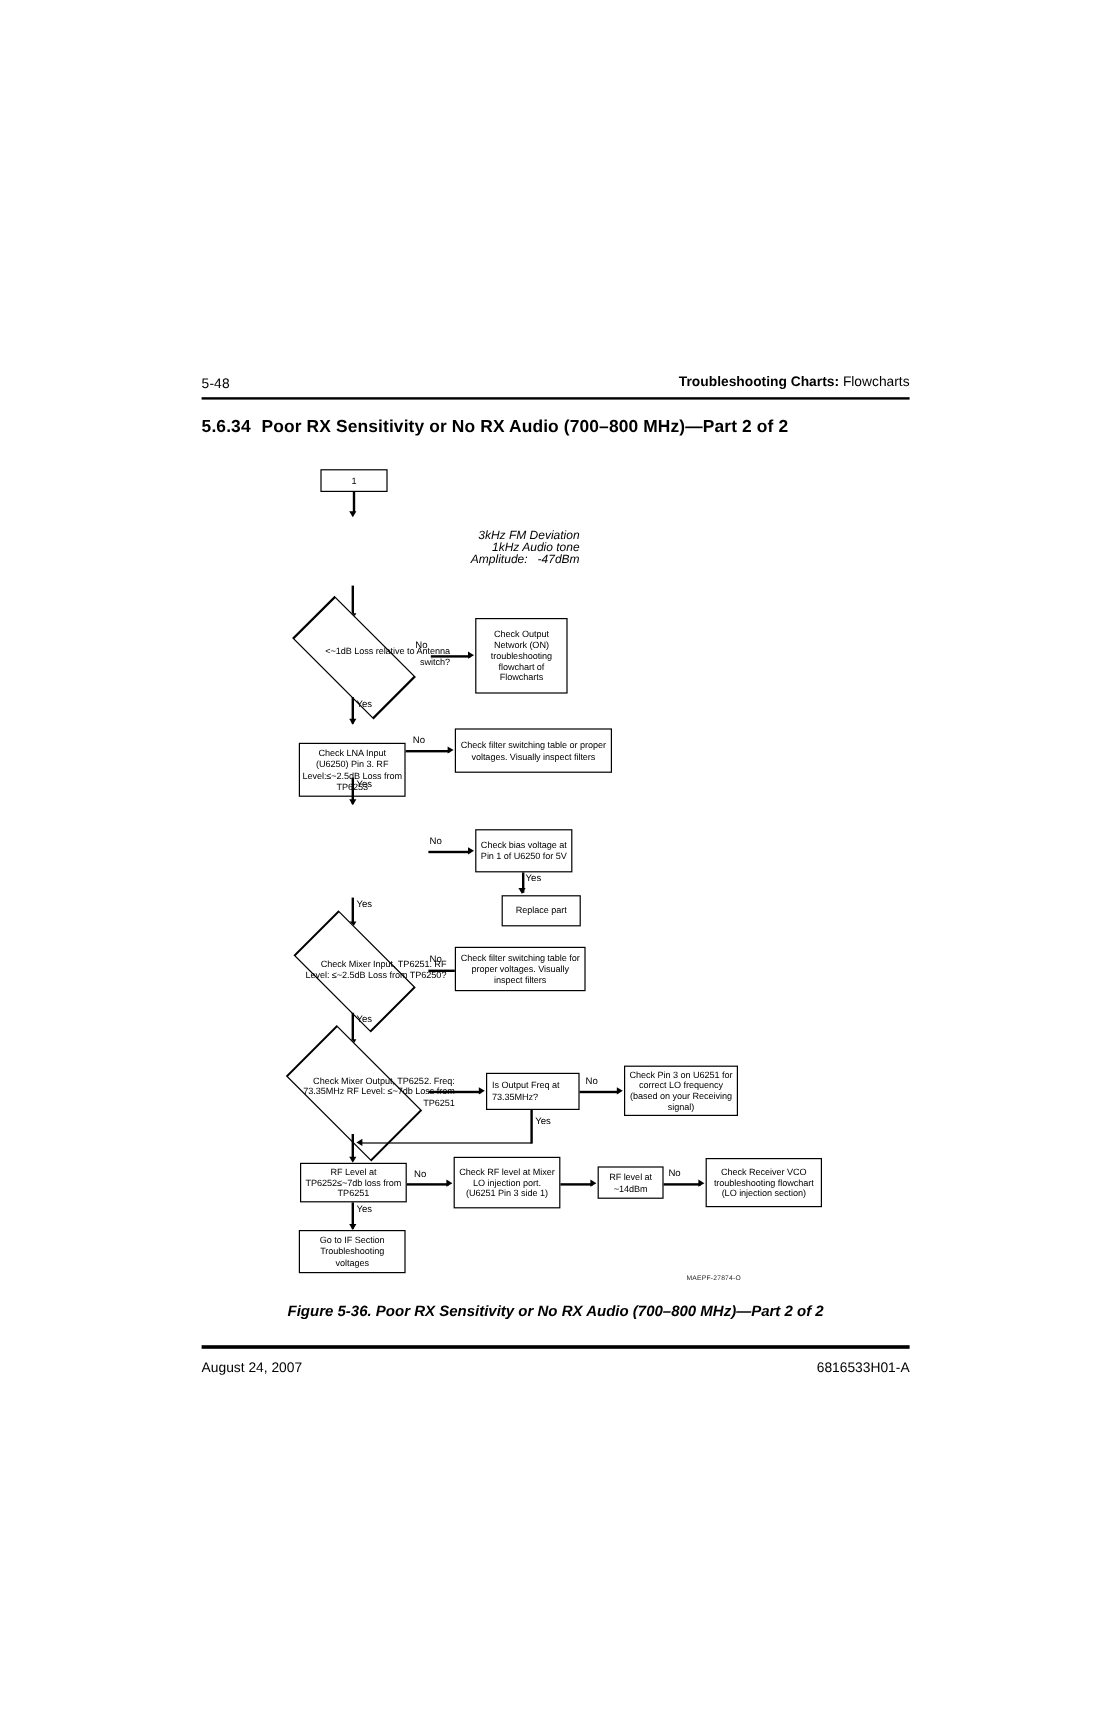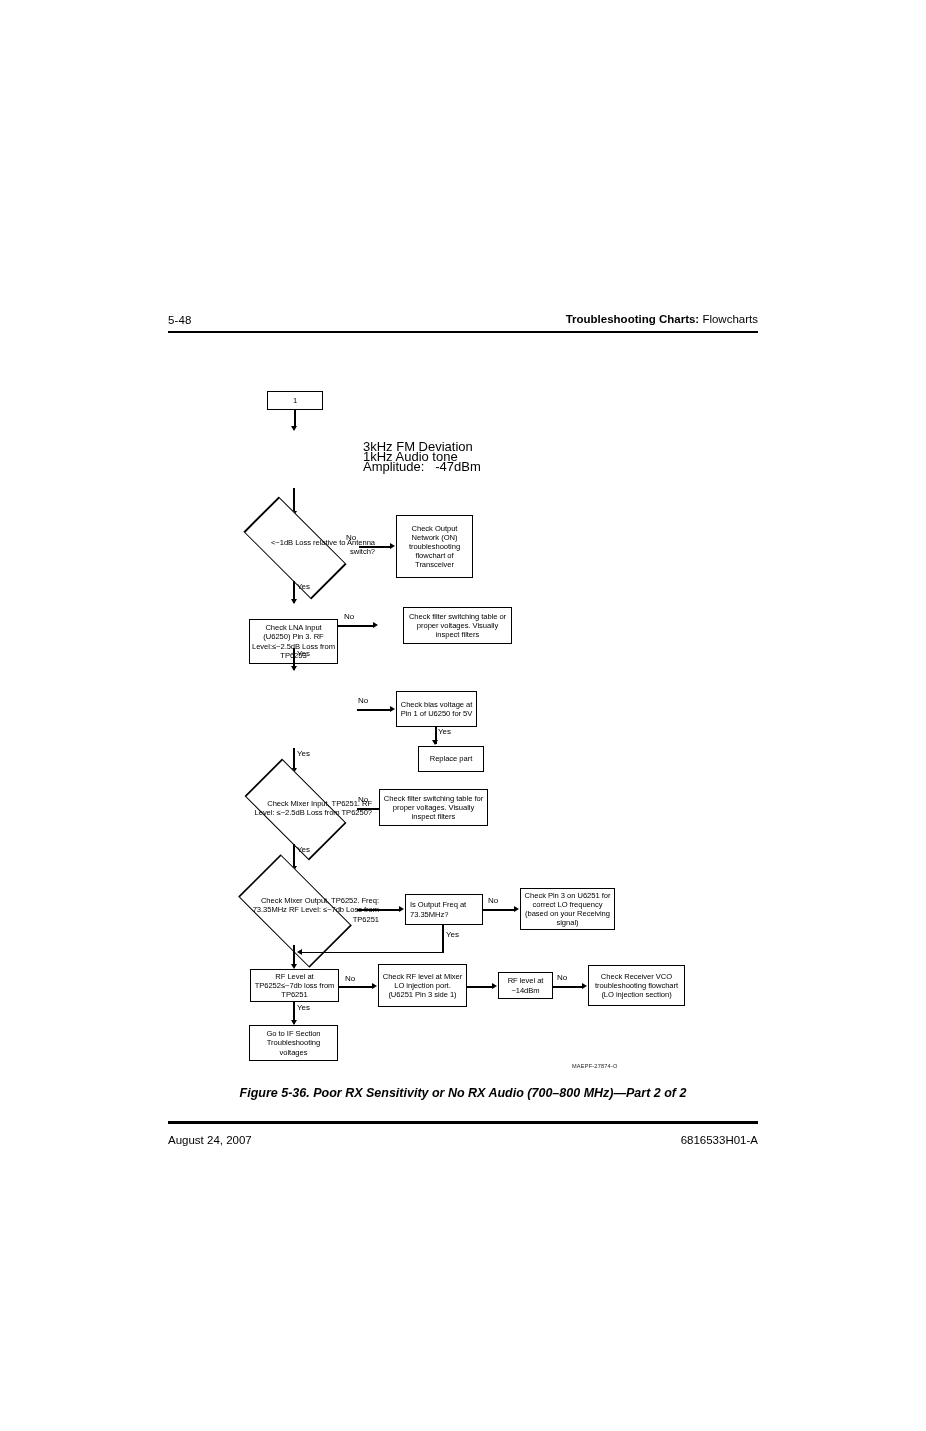--- a/index.html
+++ b/index.html
@@ -172,35 +172,37 @@
 
   .elabel {
     position: absolute;
     font-size: 8px;
     line-height: 9px;
     white-space: nowrap;
   }
 
   .sidenote {
     position: absolute;
-    font-size: 13px;
+    font-size: 10px;
     line-height: 10.2px;
-    text-align: left;
+    text-align: right;
     white-space: pre;
+    font-style: italic;
   }
 </style>
 </head>
 <body>
 
 <div class="page">
 
   <div class="hdr-page-num">5-48</div>
   <div class="hdr-right"><b>Troubleshooting Charts:</b><span> Flowcharts</span></div>
   <div class="hdr-rule"></div>
 
+  <div class="sec-title"><span class="num">5.6.34</span><span>Poor RX Sensitivity or No RX Audio (700–800 MHz)—Part 2 of 2</span></div>
 
   <div class="fc">
 
     <div class="node box" style="left:267px; top:391px; width:56px; height:19px;">1</div>
     <div class="line vline" style="left:294px; top:410px; height:17px;"></div>
     <div class="arrow-down" style="left:291.3px; top:426px;"></div>
 
     <div class="sidenote" style="left:363px; top:442px; width:120px;">3kHz FM Deviation
 1kHz Audio tone
 Amplitude:   -47dBm</div>
@@ -210,33 +212,33 @@
 
     <div class="diamond" style="left:229px; top:513px; width:130px; height:68px;">
       <div class="dshape" style="width:48px; height:48px; margin-left:-24px; margin-top:-24px; transform: rotate(45deg) scale(1.92,1.0);"></div>
       <div class="dtext" style="padding:0 16px;">&lt;~1dB Loss relative to Antenna switch?</div>
     </div>
 
     <div class="line hline" style="left:359px; top:546px; width:33px;"></div>
     <div class="arrow-right" style="left:390px; top:543.2px;"></div>
     <div class="elabel" style="left:346px; top:533px;">No</div>
 
-    <div class="node box" style="left:396px; top:515px; width:77px; height:63px;">Check Output Network (ON) troubleshooting flowchart of Transceiver</div>
+    <div class="node box" style="left:396px; top:515px; width:77px; height:63px;">Check Output Network (ON) troubleshooting flowchart of Flowcharts</div>
 
     <div class="line vline" style="left:293.4px; top:581px; height:22px;"></div>
     <div class="arrow-down" style="left:290.6px; top:599px;"></div>
     <div class="elabel" style="left:297px; top:582px;">Yes</div>
 
     <div class="node box" style="left:249px; top:603px; width:89px; height:45px;margin-top:16px;">Check LNA Input (U6250) Pin 3. RF Level:≤~2.5dB Loss from TP6253</div>
 
     <div class="line hline" style="left:338px; top:625px; width:37px;"></div>
     <div class="arrow-right" style="left:373px; top:622.2px;"></div>
     <div class="elabel" style="left:344px; top:612px;">No</div>
 
-    <div class="node box" style="left:379px; top:607px; width:109px; height:37px;margin-left:24px;">Check filter switching table or proper voltages. Visually inspect filters</div>
+    <div class="node box" style="left:379px; top:607px; width:131px; height:37px;">Check filter switching table or proper voltages. Visually inspect filters</div>
 
     <div class="line vline" style="left:293.4px; top:648px; height:22px;"></div>
     <div class="arrow-down" style="left:290.6px; top:666px;"></div>
     <div class="elabel" style="left:297px; top:649px;">Yes</div>
 
 
     <div class="line hline" style="left:357px; top:709px; width:35px;"></div>
     <div class="arrow-right" style="left:390px; top:706.2px;"></div>
     <div class="elabel" style="left:358px; top:696px;">No</div>
 

